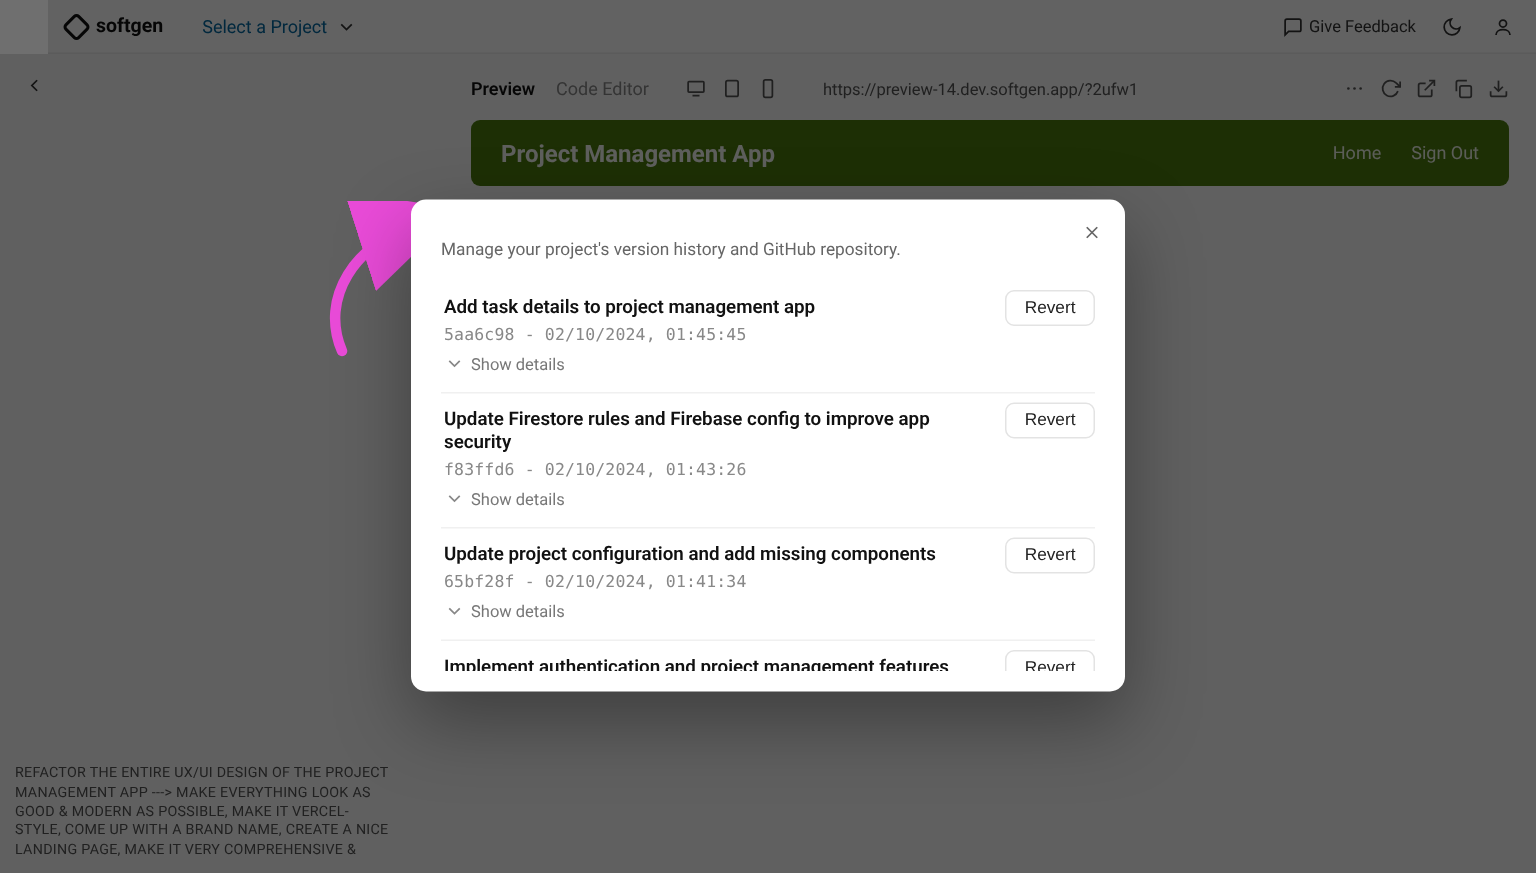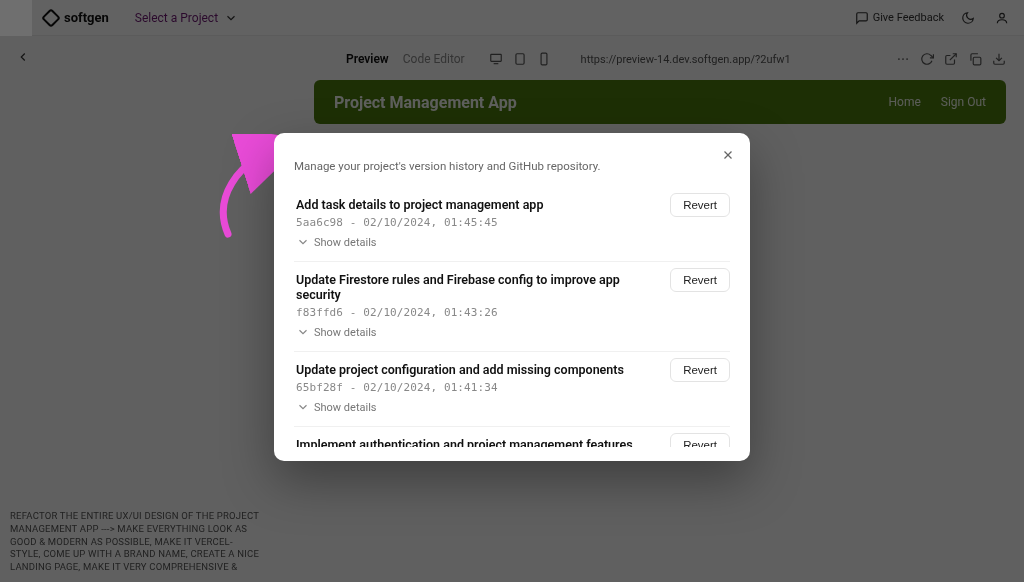--- a/index.html
+++ b/index.html
@@ -4,28 +4,28 @@
 <style>
   * { box-sizing: border-box; margin: 0; padding: 0; }
   html, body { width: 1024px; height: 582px; overflow: hidden; font-family: -apple-system, BlinkMacSystemFont, "Segoe UI", Roboto, sans-serif; }
   body { position: relative; background: #f7f7f7; }
 
   
   .bg-app { position:absolute; inset:0; filter: brightness(0.85); padding-left: 32px; }
   .topbar { height:36px; display:flex; align-items:center; padding:0 12px; border-bottom:1px solid #ececec; background:#fff; }
   .logo { display:flex; align-items:center; gap:6px; font-weight:700; font-size:13px; color:#111; }
   .logo-mark { width:14px; height:14px; border:2px solid #111; border-radius:3px; transform:rotate(45deg); }
-  .project-select { margin-left:26px; font-size:12px; color:#701a75; display:flex; align-items:center; gap:6px; cursor:pointer;text-align:right; }
+  .project-select { margin-left:26px; font-size:12px; color:#0369a1; display:flex; align-items:center; gap:6px; cursor:pointer;text-align:right; }
   .topbar-right { margin-left:auto; display:flex; align-items:center; gap:14px; color:#333; }
   .feedback { font-size:11px; display:flex; align-items:center; gap:4px; }
   .icon-btn { width:20px; height:20px; display:flex; align-items:center; justify-content:center; }
 
   .workspace { position:absolute; left:0; right:0; top:36px; bottom:0; background:#fafafa; }
   .back-chevron { position:absolute; left:16px; top:14px; font-size:14px; color:#333; }
-  .tool-row { position:absolute; left:314px; right:18px; top:10px; height:26px; display:flex; align-items:center; gap:14px; font-size:12px; color:#555;margin-left:32px; }
+  .tool-row { position:absolute; left:314px; right:18px; top:10px; height:26px; display:flex; align-items:center; gap:14px; font-size:12px; color:#555; }
   .tool-row .tab { color:#111; font-weight:600; }
   .tool-row .tab2 { color:#888; }
   .tool-row .devicons { display:flex; gap:10px; margin-left:10px; color:#666; }
   .tool-row .url { margin-left:16px; color:#555; font-size:11px; }
   .tool-row .right-icons { margin-left:auto; display:flex; gap:10px; color:#555; }
 
   .preview-header { position:absolute; left:314px; right:18px; top:44px; height:44px; background:#4d7c0f; border-radius:6px; display:flex; align-items:center; padding:0 20px; color:#fff; }
   .preview-title { font-weight:700; font-size:16px; opacity:.95; }
   .preview-links { margin-left:auto; display:flex; gap:20px; font-size:12px; opacity:.9; }
 

